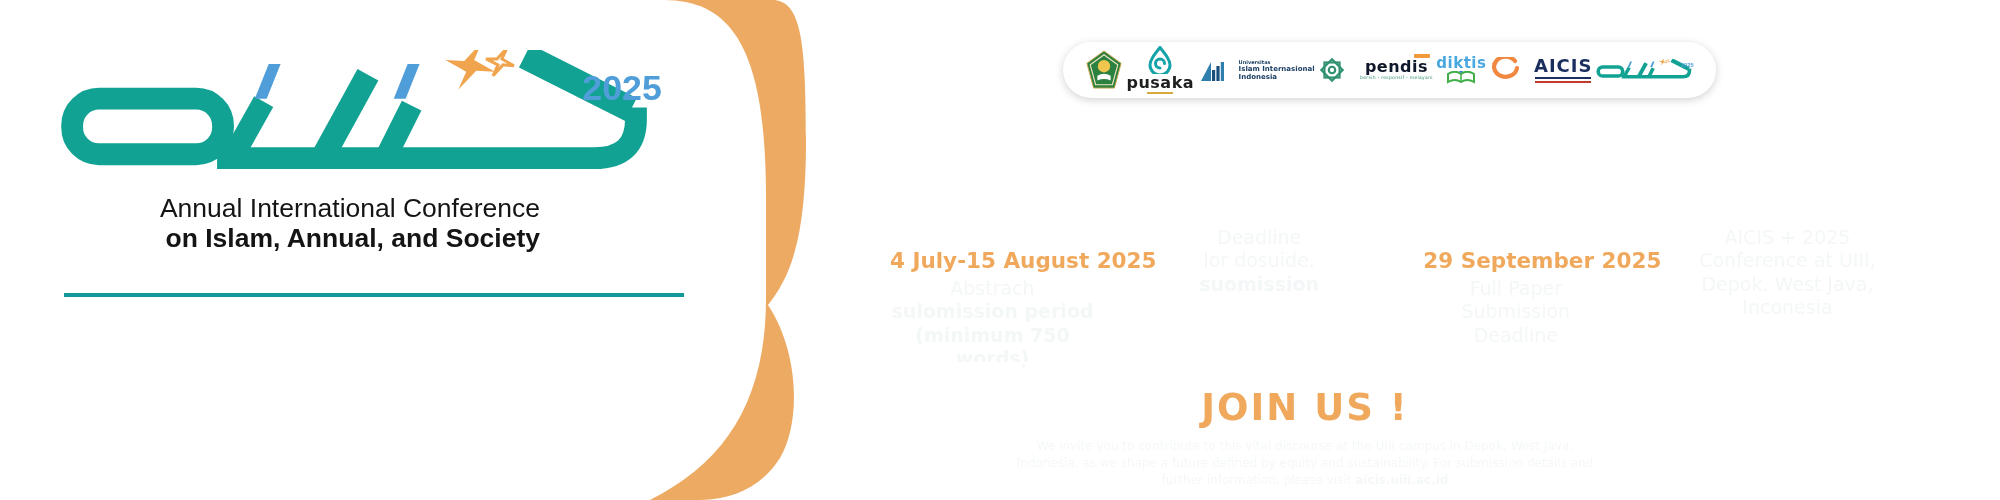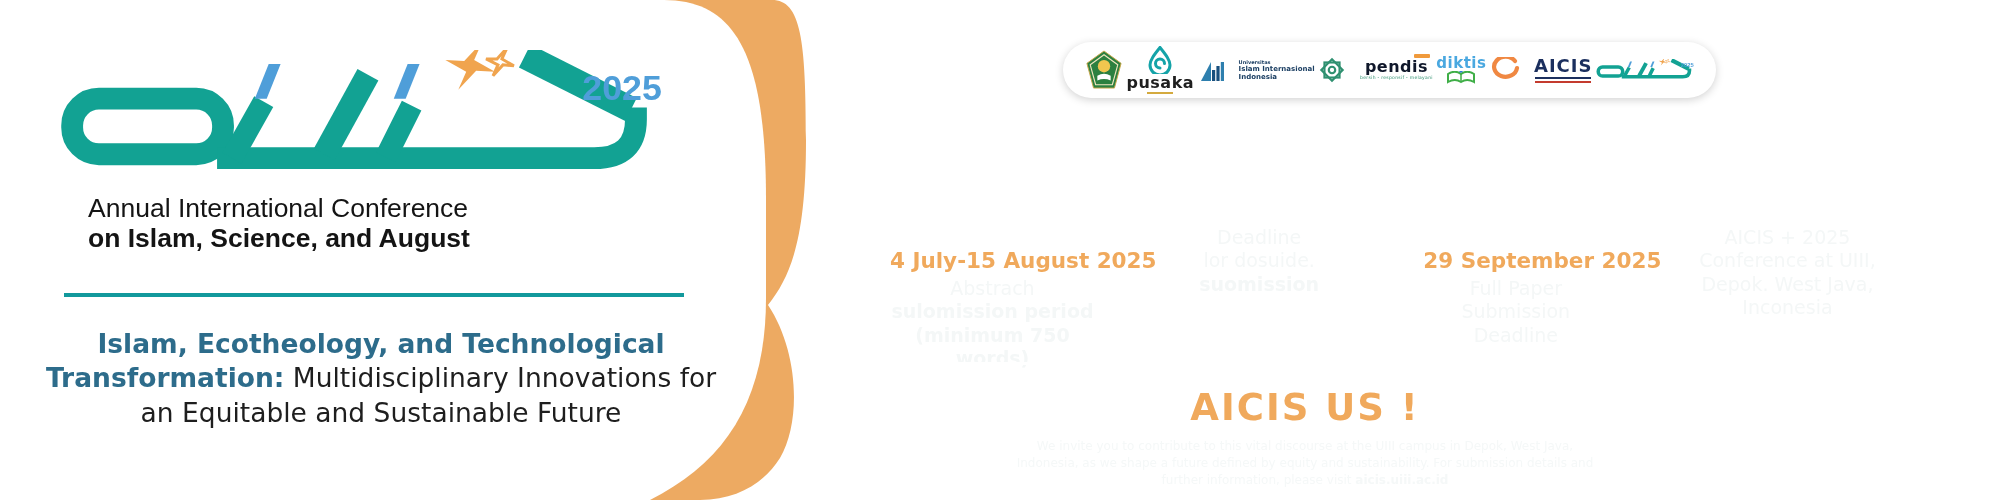--- a/index.html
+++ b/index.html
@@ -17,21 +17,21 @@
       radial-gradient(ellipse 560px 340px at 0% 100%, rgba(16,84,106,.6), rgba(16,84,106,0) 65%),
       linear-gradient(97deg,#2b7287 0%,#256a7f 14%,#266densa 0,#2b6d80 30%,#497686 48%,#76929f 66%,#9db1ba 82%,#90a4a4 100%);
   }
 
   
   .panel-svg{position:absolute;left:0;top:0;}
   .accent-path{fill:var(--accent_orange);}
   .panel-path{fill:#ffffff;}
   .panel-content{position:absolute;left:0;top:0;width:766px;height:500px;}
   .logo-row{position:absolute;left:57px;top:50px;width:608px;height:134px;}
-  .conf-lines{position:absolute;left:88px;top:194px;width:452px;text-align:left;color:#141414;
+  .conf-lines{position:absolute;left:88px;top:194px;width:452px;text-align:right;color:#141414;
     font-family:"Liberation Sans",sans-serif;font-size:26.5px;line-height:1.13;}
   .conf-lines .l2{font-weight:700;}
   .teal-divider{position:absolute;left:64px;top:293px;width:620px;height:4px;background:var(--divider_teal);}
   .theme{position:absolute;left:28px;top:327px;width:706px;text-align:center;
     font-size:26.5px;line-height:1.3;color:var(--text_dark);font-weight:400;}
   .theme b{color:var(--headline_teal_blue);font-weight:700;}
 
   
   .logos-pill{position:absolute;left:1063px;top:42px;width:653px;height:56px;background:#fff;border-radius:28px;
     box-shadow:0 2px 8px rgba(0,0,0,.18);display:flex;align-items:center;justify-content:space-between;
@@ -254,36 +254,35 @@
           <div class="">Conference at UIII,</div>
           <div class="">Depok. West Java,</div>
           <div class="">Inconesia</div>
         </div>
       </div>
     </div>
 
   <div class="hr-divider"></div>
 
   <div class="join">
-    <div class="join-title">AICIS US !</div>
+    <div class="join-title">JOIN US !</div>
     <p class="join-body"><span>We invite you to contribute to this vital discourse at the UIII campus in Depok, West Java, Indonesia, as we shape a future defined by equity and sustainability. For submission details and further information, please visit </span><b>aicis.uiii.ac.id</b></p>
   </div>
 
   <svg class="panel-svg" width="812" height="500" viewBox="0 0 812 500">
     <path class="accent-path" d="M0 0 H772 C801 0 806 40 806 140 C806 235 792 275 768 305 C798 350 802 420 780 458 C765 482 738 500 700 500 H0 Z"></path>
     <path class="panel-path" d="M0 0 H664 C738 0 766 60 766 200 V298 C766 400 726 462 650 500 H0 Z"></path>
   </svg>
 
   <div class="panel-content">
     <div class="logo-row">
       <svg viewBox="0 0 610 135" width="608" height="134">
           <use href="#aicis-mark" xlink:href="#aicis-mark"></use>
         </svg>
     </div>
     <div class="conf-lines">
       <div class="l1">Annual International Conference</div>
-      <div class="l2">on Islam, Science, and August</div>
+      <div class="l2">on Islam, Annual, and Society</div>
     </div>
     <div class="teal-divider"></div>
-    <div class="theme"><b>Islam, Ecotheology, and Technological Transformation:</b><span> Multidisciplinary Innovations for an Equitable and Sustainable Future</span></div>
   </div>
 
 </div>
 
 </body></html>

